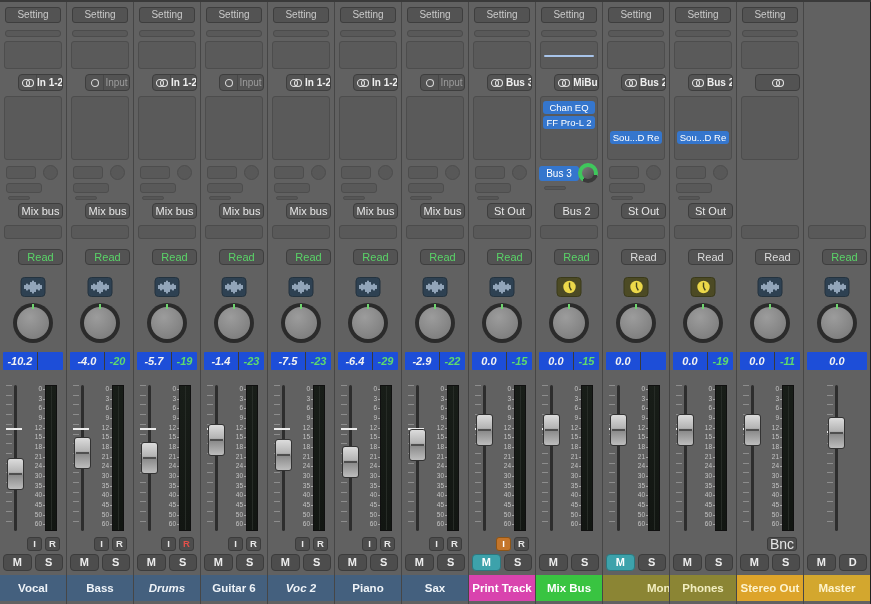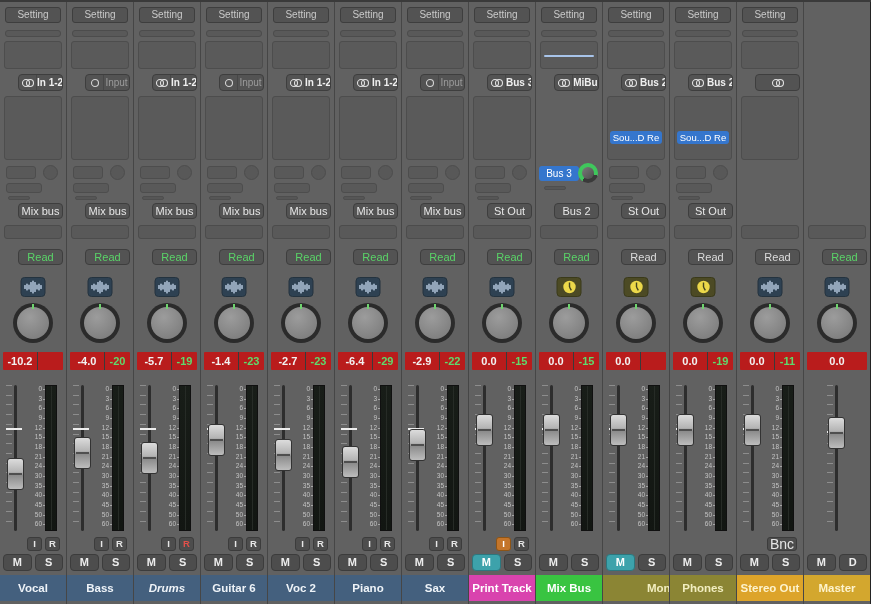--- a/index.html
+++ b/index.html
@@ -59,22 +59,22 @@
           border-radius:4px;display:flex;align-items:center;justify-content:center;box-sizing:border-box;}
   .chicon.wave{background:#2e4152;border:1px solid #24333f;}
   .chicon.clock{background:#4c4a24;border:1px solid #3a3a1a;}
 
   .knob{position:absolute;top:303px;left:50%;transform:translateX(-50%);width:40px;height:40px;
         border-radius:50%;background:#2b2b2b;}
   .knob-core{position:absolute;inset:4px;border-radius:50%;
              background:radial-gradient(circle at 40% 32%,#9c9c9c,#828282 70%,#787878);}
   .knob-notch{position:absolute;top:1px;left:50%;width:2px;height:5px;margin-left:-1px;background:#6fd36f;}
 
-  .vol{position:absolute;top:352px;left:3px;right:3px;height:18px;background:#b91c1c;
-       display:flex;border-radius:1px;font-weight:bold;font-size:11px;}
+  .vol{position:absolute;top:352px;left:3px;right:3px;height:18px;background:#1d4ed8;
+       display:flex;border-radius:1px;font-weight:bold;font-size:11px;font-style:italic;}
   .vol-main{flex:1.35;color:#f2f2f2;text-align:center;line-height:18px;}
   .vol-main.full{flex:1;}
   .vol-peak{flex:1;color:#5fd96d;text-align:center;line-height:18px;border-left:1px solid #3a3a3a;}
 
   .fader-area{position:absolute;top:378px;left:0;right:0;height:156px;}
   .ftrack{position:absolute;left:14px;top:7px;height:146px;width:3px;background:#2d2d2d;border-radius:2px;}
   .fticks{position:absolute;left:6px;top:7px;height:146px;width:6px;
           background:repeating-linear-gradient(to bottom,rgba(255,255,255,0.28) 0 1px,transparent 1px 9.7px);}
   .zerotick{position:absolute;left:6px;top:50px;width:16px;height:2px;background:#ededed;z-index:1;}
   .fcap{position:absolute;left:7px;width:17px;height:32px;border-radius:3px;z-index:2;
@@ -498,21 +498,21 @@
         <line x1="15.5" y1="4" x2="15.5" y2="10"></line>
         <line x1="17.5" y1="5.5" x2="17.5" y2="8.5"></line>
       </svg>
     </div>
 
     <div class="knob">
       <div class="knob-core"></div>
       <div class="knob-notch"></div>
     </div>
     <div class="vol">
-      <span class="vol-main">-2.7</span>
+      <span class="vol-main">-7.5</span>
       <span class="vol-peak">-23</span>
     </div>
     <div class="fader-area">
       <div class="fticks"></div>
       <div class="ftrack"></div>
       <div class="zerotick"></div>
       <div class="mscale">
           <span>0</span>
           <span>3</span>
           <span>6</span>
@@ -534,21 +534,21 @@
     </div>
     <div class="ir-row">
       <div class="sbtn ibtn">I</div>
       <div class="sbtn rbtn">R</div>
 
     </div>
     <div class="ms-row">
       <div class="msbtn mbtn">M</div>
       <div class="msbtn sbtn2">S</div>
     </div>
-    <div class="name" style="background: rgb(68, 96, 126); color: rgb(238, 243, 248);">Voc 2</div>
+    <div class="name" style="background: rgb(68, 96, 126); color: rgb(238, 243, 248); font-style: italic;">Voc 2</div>
   </div>
     <div class="strip">
     <div class="btnish setting">Setting</div>
     <div class="grbar"></div>
     <div class="eqbox">
       
     </div>
     <div class="btnish input">
       <span class="in-icon">
         <svg width="14" height="10" viewBox="0 0 14 10" fill="none" stroke="#e2e2e2" stroke-width="1.1">
@@ -809,20 +809,25 @@
     <div class="btnish input">
       <span class="in-icon">
         <svg width="14" height="10" viewBox="0 0 14 10" fill="none" stroke="#e2e2e2" stroke-width="1.1">
           <circle cx="5" cy="5" r="3.5"></circle>
             <circle cx="9" cy="5" r="3.5"></circle>
         </svg>
       </span>
 
       <span class="in-label">MiBu</span>
     </div>
+    <div class="fxbox">
+
+    <div class="plug" style="top: 4px;">Chan EQ</div>
+        <div class="plug" style="top: 19px;">FF Pro-L 2</div>
+      </div>
 
     <div>
       <div class="send-btn">Bus 3</div>
       <div class="send-knob">
         <div class="send-knob-core"></div>
       </div>
       <div class="mb-bar"></div>
     </div>
     <div class="btnish output">Bus 2</div>
     <div class="group"></div>

